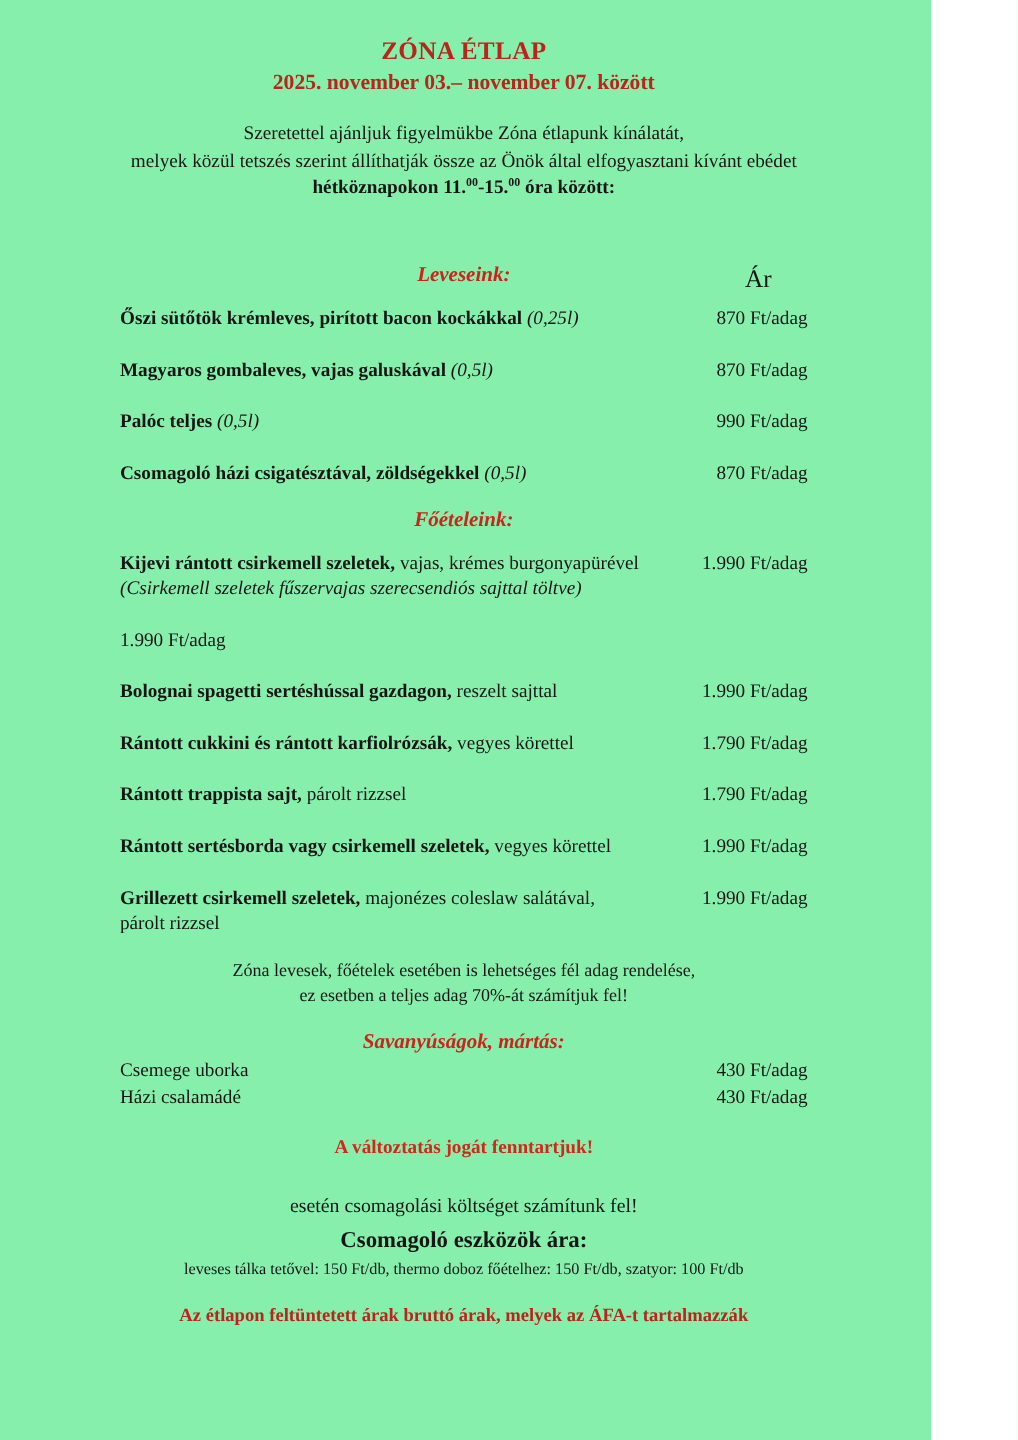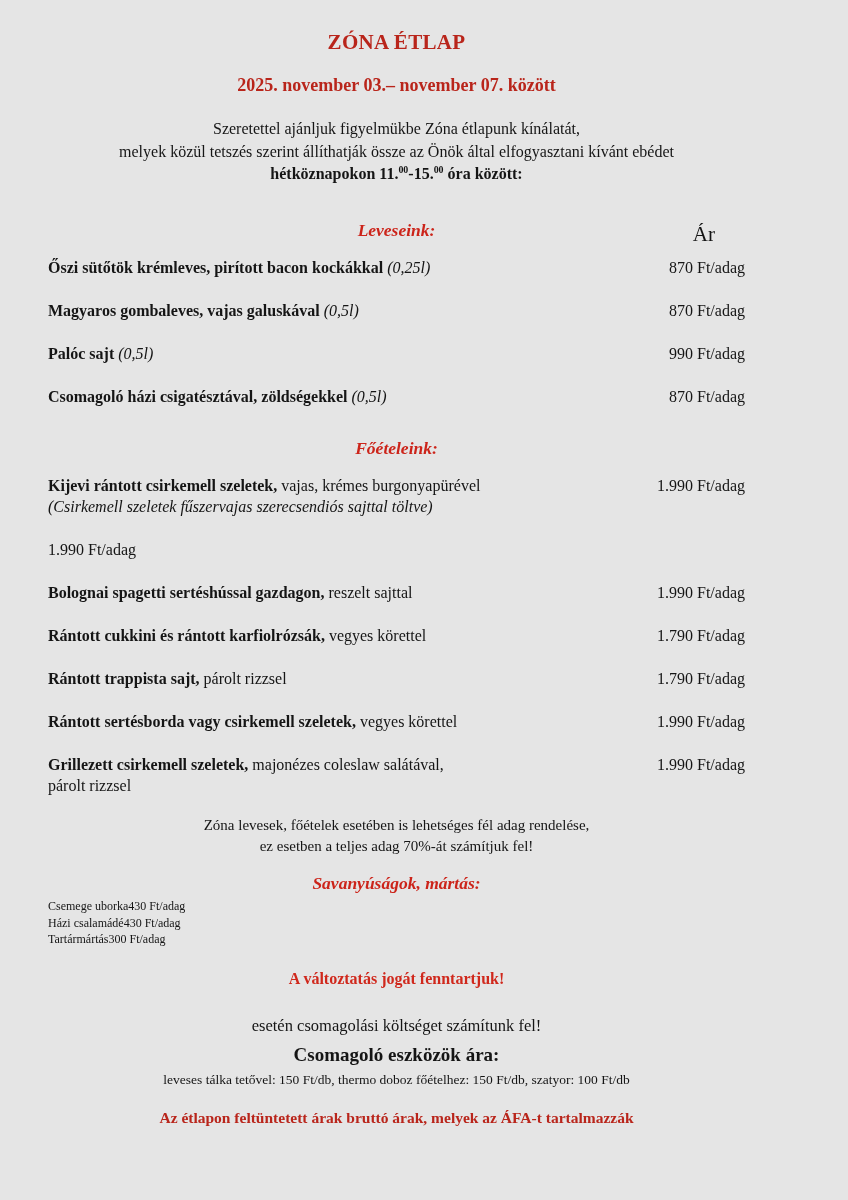--- a/index.html
+++ b/index.html
@@ -1,44 +1,44 @@
 <!DOCTYPE html>
 <html lang="hu"><head>
 <meta charset="utf-8">
 <style>
   html,body{margin:0;padding:0;background:#fff;}
   .page{
-    width:848px;height:1200px;box-sizing:border-box;
-    padding:30px 103px 0 48px;
-    background:#e5e5e5;
+    width:776px;height:1200px;box-sizing:border-box;
+    padding:30px 103px 0 100px;
+    background:#86efac;
     font-family:"Liberation Serif","DejaVu Serif",serif;
     color:#151515;
     overflow:hidden;
   }
   .center{text-align:center;}
   .b{font-weight:bold;}
   .i{font-style:italic;font-weight:normal;}
   .red{color:#b9251b;}
   .bright-red{color:#d0281c;}
   .title{font-size:21px;font-weight:bold;letter-spacing:.3px;}
-  .date{font-size:18px;font-weight:bold;margin-top:20px;}
+  .date{font-size:18px;font-weight:bold;margin-top:3px;}
   .intro{margin-top:22px;font-size:16px;line-height:1.42;}
   .intro3{font-weight:bold;}
   sup.ss{font-size:.62em;vertical-align:super;line-height:0;font-weight:inherit;}
-  .section-head-row{position:relative;text-align:center;margin-top:34px;}
+  .section-head-row{position:relative;text-align:center;margin-top:49px;}
   .section-head{font-size:17.5px;font-weight:bold;font-style:italic;color:#cc241a;}
   .price-col{position:absolute;right:30px;top:2px;font-size:21px;color:#151515;font-weight:normal;font-style:normal;}
   .row{display:flex;justify-content:space-between;align-items:flex-start;margin-top:22px;font-size:16px;line-height:1.32;gap:15px;}
   .row.first{margin-top:16px;}
   .row .name{padding-right:14px;max-width:575px;}
   .row .price{white-space:nowrap;}
-  .mains-head{margin-top:30px;}
+  .mains-head{margin-top:16px;}
   .note-block{margin-top:18px;font-size:15px;line-height:1.42;}
   .pickles-head{margin-top:16px;}
-  .pickle-row{display:flex;font-size:12px;line-height:1.38;margin-top:0;}
+  .pickle-row{display:flex;justify-content:space-between;font-size:16px;line-height:1.38;margin-top:0;}
   .pickles-list{margin-top:4px;}
   .menu-note{margin-top:20px;font-size:16px;line-height:1.4;font-weight:bold;}
   .menu-note .warn{color:#d0281c;}
   .takeaway{margin-top:24px;font-size:16.5px;line-height:1.45;}
   .pack-head{font-size:19px;font-weight:bold;margin-top:3px;}
   .pack-line{font-size:13.5px;margin-top:1px;}
   .footer{margin-top:18px;font-size:15.5px;line-height:1.48;color:#c22a1d;}
   .footer .fb{font-weight:bold;color:#b9251b;}
 </style>
 </head>
@@ -62,21 +62,21 @@
 
   <div class="row first">
     <div class="name"><span class="b">Őszi sütőtök krémleves, pirított bacon kockákkal</span> <span class="i">(0,25l)</span></div>
     <div class="price">870 Ft/adag</div>
   </div>
   <div class="row">
     <div class="name"><span class="b">Magyaros gombaleves, vajas galuskával</span> <span class="i">(0,5l)</span></div>
     <div class="price">870 Ft/adag</div>
   </div>
   <div class="row">
-    <div class="name"><span class="b">Palóc sajt</span> <span class="i">(0,5l)</span></div>
+    <div class="name"><span class="b">Palóc teljes</span> <span class="i">(0,5l)</span></div>
     <div class="price">990 Ft/adag</div>
   </div>
   <div class="row">
     <div class="name"><span class="b">Csomagoló házi csigatésztával, zöldségekkel</span> <span class="i">(0,5l)</span></div>
     <div class="price">870 Ft/adag</div>
   </div>
 
   <div class="section-head-row mains-head">
     <span class="section-head">Főételeink:</span>
   </div>
@@ -129,24 +129,20 @@
 
   <div class="pickles-list">
     <div class="pickle-row">
       <div>Csemege uborka</div>
       <div class="price">430 Ft/adag</div>
     </div>
     <div class="pickle-row">
       <div>Házi csalamádé</div>
       <div class="price">430 Ft/adag</div>
     </div>
-    <div class="pickle-row">
-      <div>Tartármártás</div>
-      <div class="price">300 Ft/adag</div>
-    </div>
   </div>
 
   <div class="menu-note center">
     <div class="warn">A változtatás jogát fenntartjuk!</div>
   </div>
 
   <div class="takeaway center">
     <div>esetén csomagolási költséget számítunk fel!</div>
     <div class="pack-head">Csomagoló eszközök ára:</div>
     <div class="pack-line">leveses tálka tetővel: 150 Ft/db, thermo doboz főételhez: 150 Ft/db, szatyor: 100 Ft/db</div>

